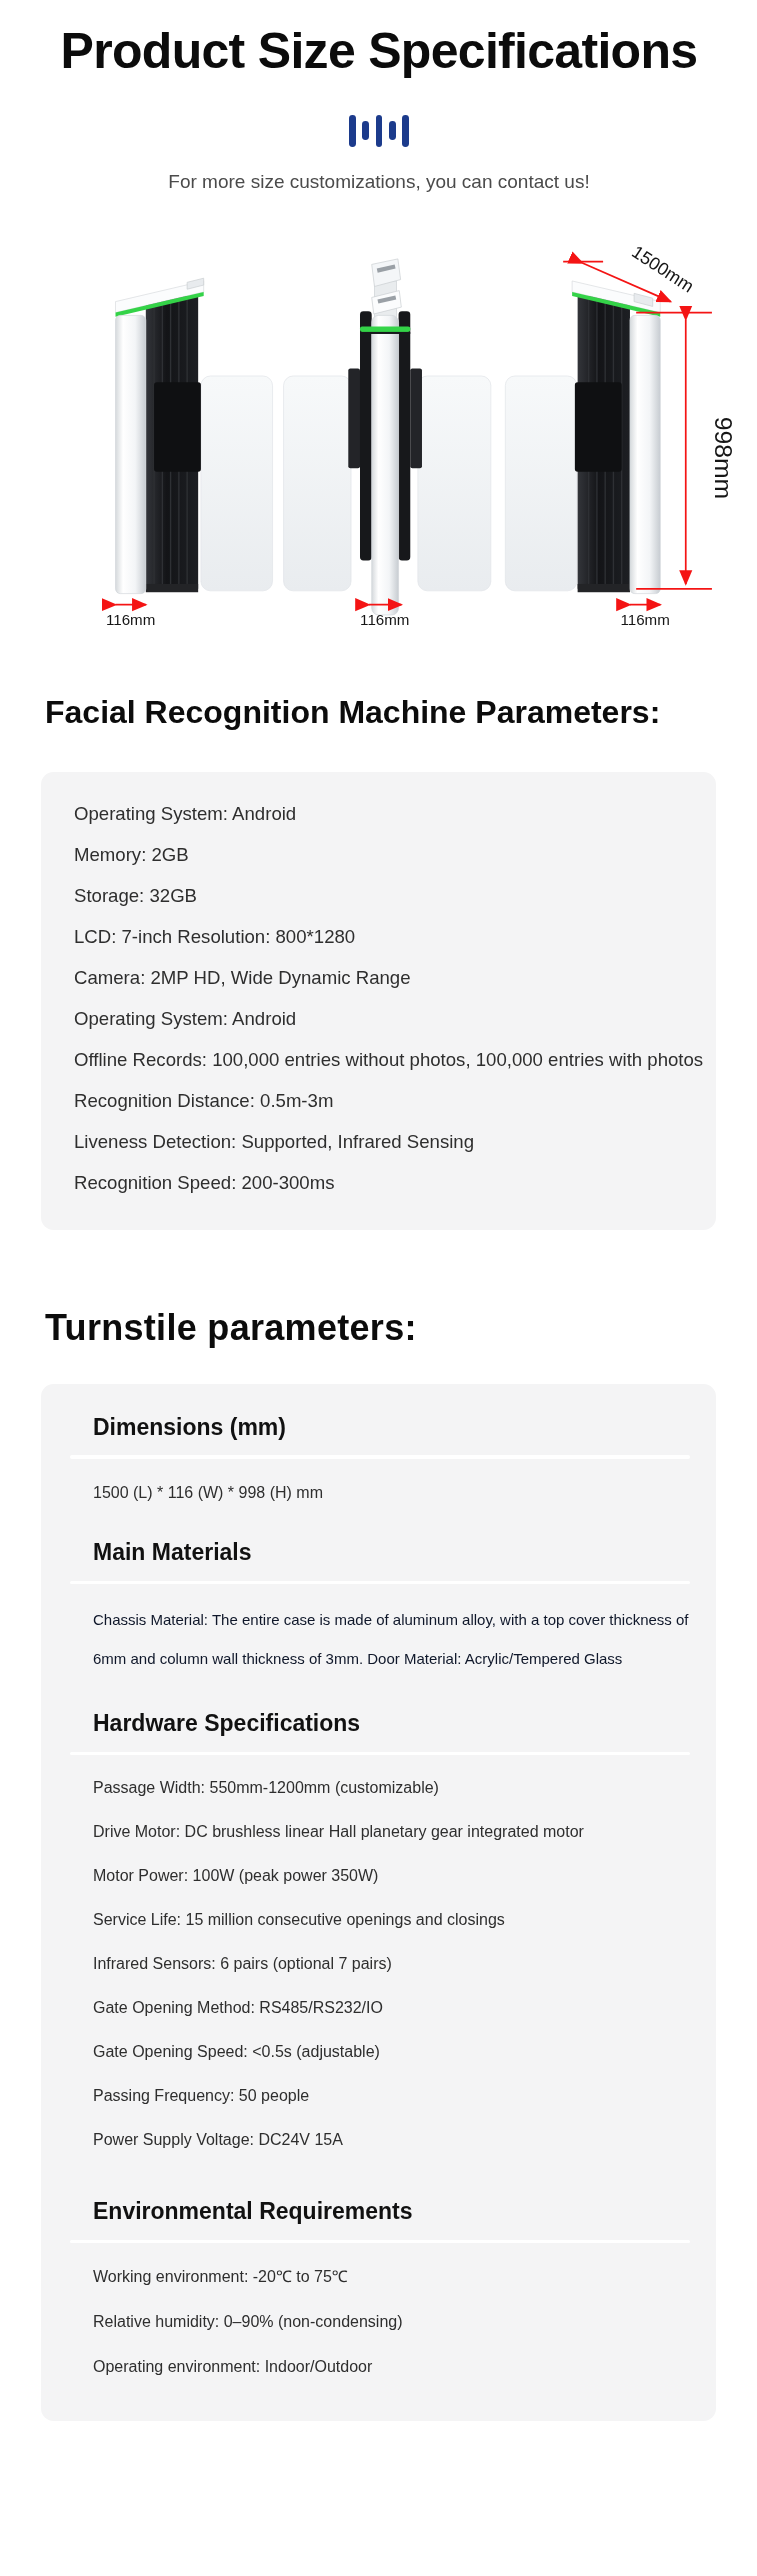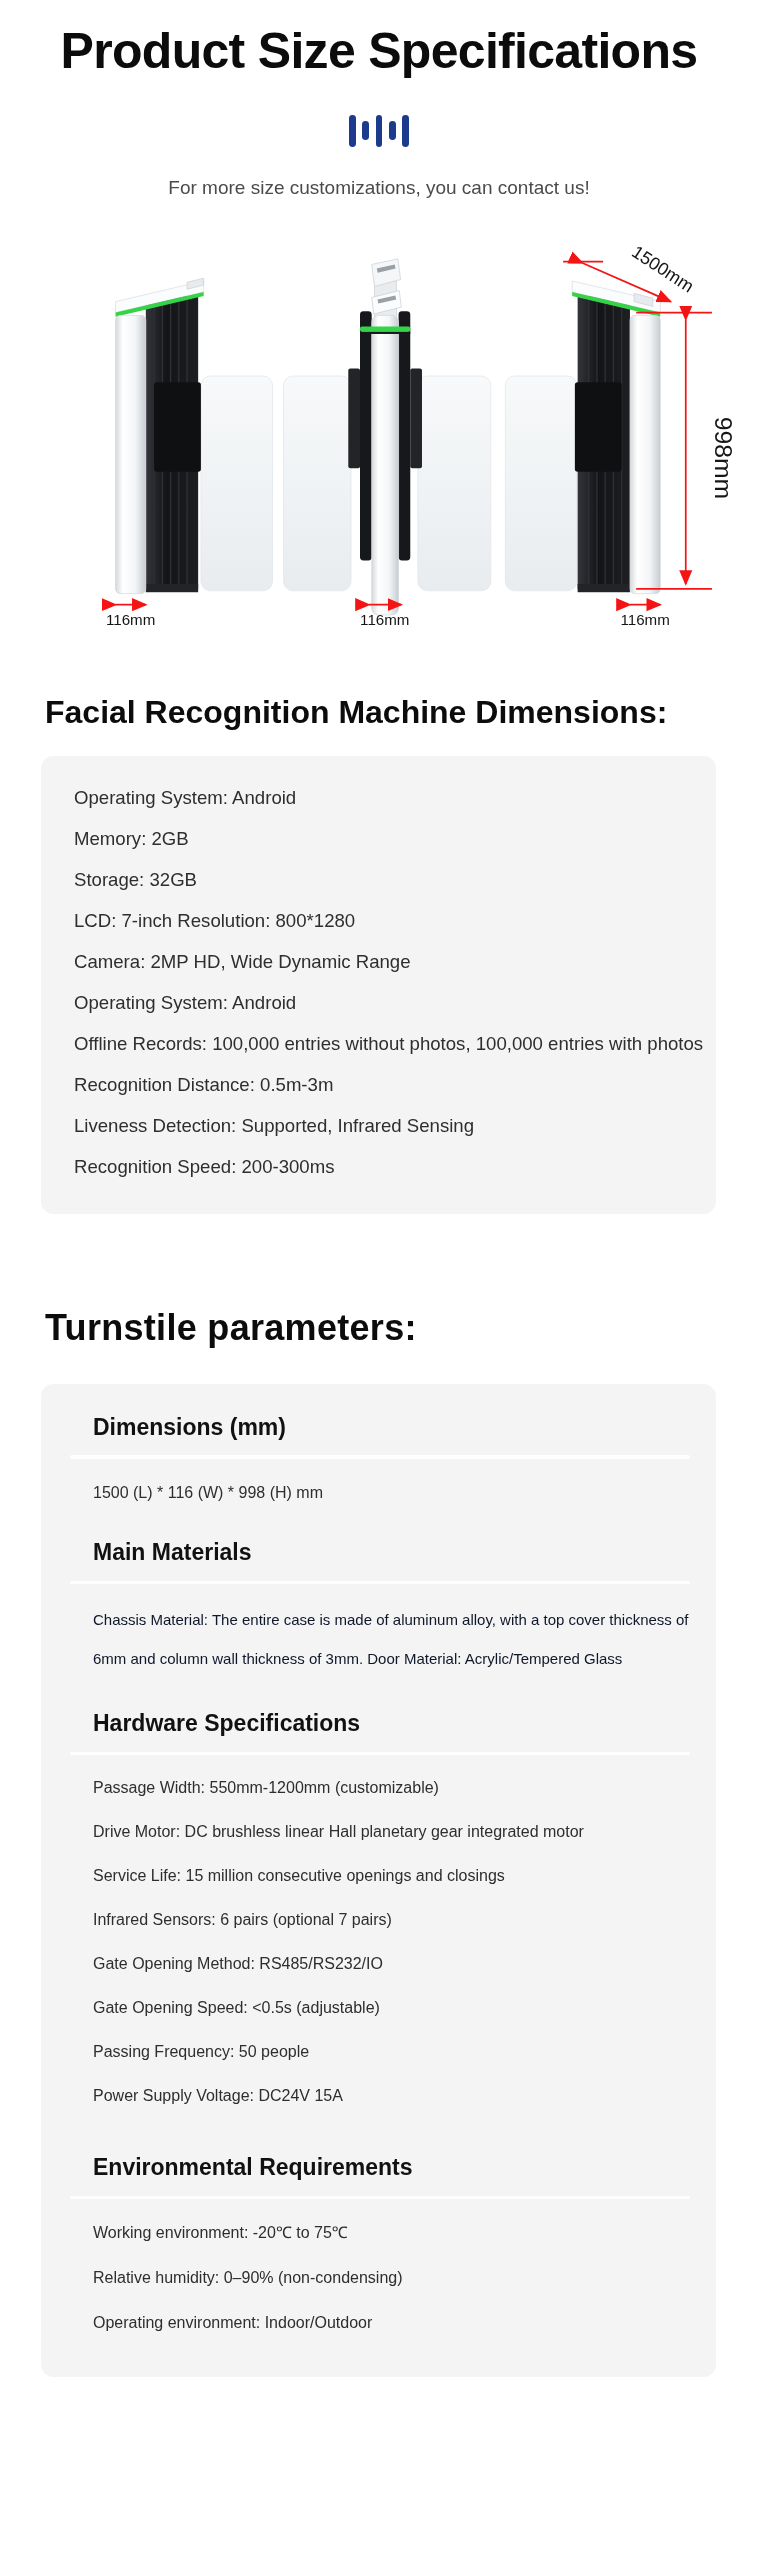--- a/index.html
+++ b/index.html
@@ -34,21 +34,21 @@
   }
   .title-icon .bar {
     width: 6.9px;
     border-radius: 3.4px;
     background: #1c3b8c;
   }
   .title-icon .bar.tall { height: 32px; }
   .title-icon .bar.short { height: 19px; }
   .subtitle {
     position: absolute;
-    top: 177px; left: 0; width: 100%;
+    top: 171px; left: 0; width: 100%;
     text-align: center;
     font-size: 19px;
     color: #4b4b4b;
   }
   .figure-wrap {
     position: absolute;
     top: 241px; left: 52px;
     width: 689px; height: 396px;
   }
   .figure-wrap svg { overflow: visible; }
@@ -61,21 +61,21 @@
   .heading-facial { top: 692px; font-size: 32px; line-height: 1.25; }
   .heading-turnstile { top: 1305px; font-size: 36px; line-height: 1.25; letter-spacing: 0.3px; }
   .spec-box {
     position: absolute;
     left: 41px;
     width: 675px;
     background: #f4f4f5;
     border-radius: 12.4px;
   }
   .box-facial {
-    top: 756px;
+    top: 772px;
     padding: 20.7px 27.6px 27.6px 33px;
   }
   .box-facial ul { list-style: none; }
   .box-facial li {
     font-size: 18.6px;
     color: #2e2e2e;
     line-height: 41px;
     white-space: nowrap;
   }
   .box-turnstile {
@@ -228,21 +228,21 @@
         <line x1="839" y1="528" x2="883" y2="528" marker-start="url(#arrow)" marker-end="url(#arrow)"></line>
       </g>
       <text class="dim-text" font-size="26" text-anchor="middle" transform="translate(882,48) rotate(33)">1500mm</text>
       <text class="dim-text" font-size="36" text-anchor="middle" transform="translate(962,315) rotate(90)">998mm</text>
       <text class="dim-text" font-size="22" text-anchor="middle" x="114" y="558">116mm</text>
       <text class="dim-text" font-size="22" text-anchor="middle" x="483" y="558">116mm</text>
       <text class="dim-text" font-size="22" text-anchor="middle" x="861" y="558">116mm</text>
     </svg>
   </div>
 
-  <h2 class="section-heading heading-facial">Facial Recognition Machine Dimensions:</h2>
+  <h2 class="section-heading heading-facial">Facial Recognition Machine Parameters:</h2>
 
   <div class="spec-box box-facial">
     <ul>
       <li>Operating System: Android</li>
       <li>Memory: 2GB</li>
       <li>Storage: 32GB</li>
       <li>LCD: 7-inch Resolution: 800*1280</li>
       <li>Camera: 2MP HD, Wide Dynamic Range</li>
       <li>Operating System: Android</li>
       <li>Offline Records: 100,000 entries without photos, 100,000 entries with photos</li>
@@ -264,20 +264,21 @@
 
     <h3 class="gap-sm">Main Materials</h3>
     <div class="divider"></div>
     <p class="materials">Chassis Material: The entire case is made of aluminum alloy, with a top cover thickness of 6mm and column wall thickness of 3mm. Door Material: Acrylic/Tempered Glass</p>
 
     <h3 class="gap-md">Hardware Specifications</h3>
     <div class="divider"></div>
     <ul>
       <li>Passage Width: 550mm-1200mm (customizable)</li>
       <li>Drive Motor: DC brushless linear Hall planetary gear integrated motor</li>
+      <li>Motor Power: 100W (peak power 350W)</li>
       <li>Service Life: 15 million consecutive openings and closings</li>
       <li>Infrared Sensors: 6 pairs (optional 7 pairs)</li>
       <li>Gate Opening Method: RS485/RS232/IO</li>
       <li>Gate Opening Speed: &lt;0.5s (adjustable)</li>
       <li>Passing Frequency: 50 people</li>
       <li>Power Supply Voltage: DC24V 15A</li>
     </ul>
 
     <h3 class="gap-lg">Environmental Requirements</h3>
     <div class="divider"></div>

